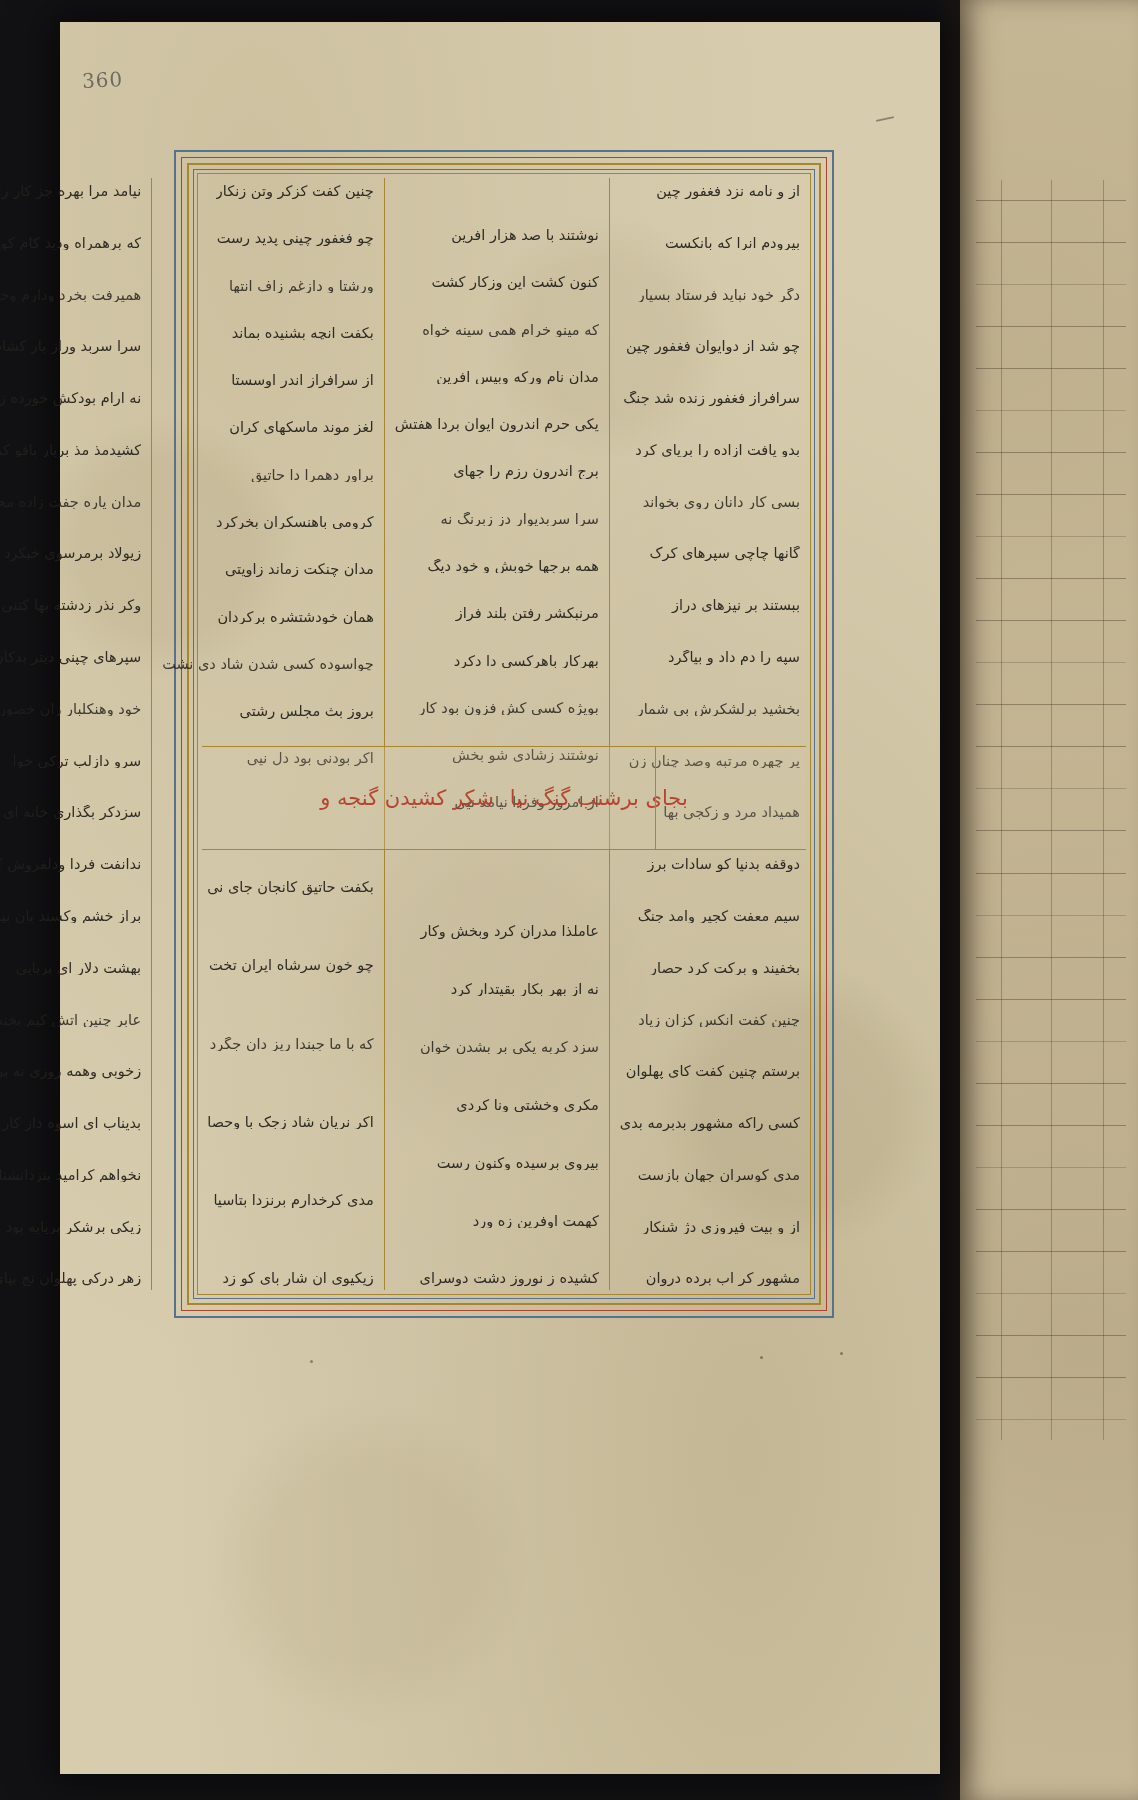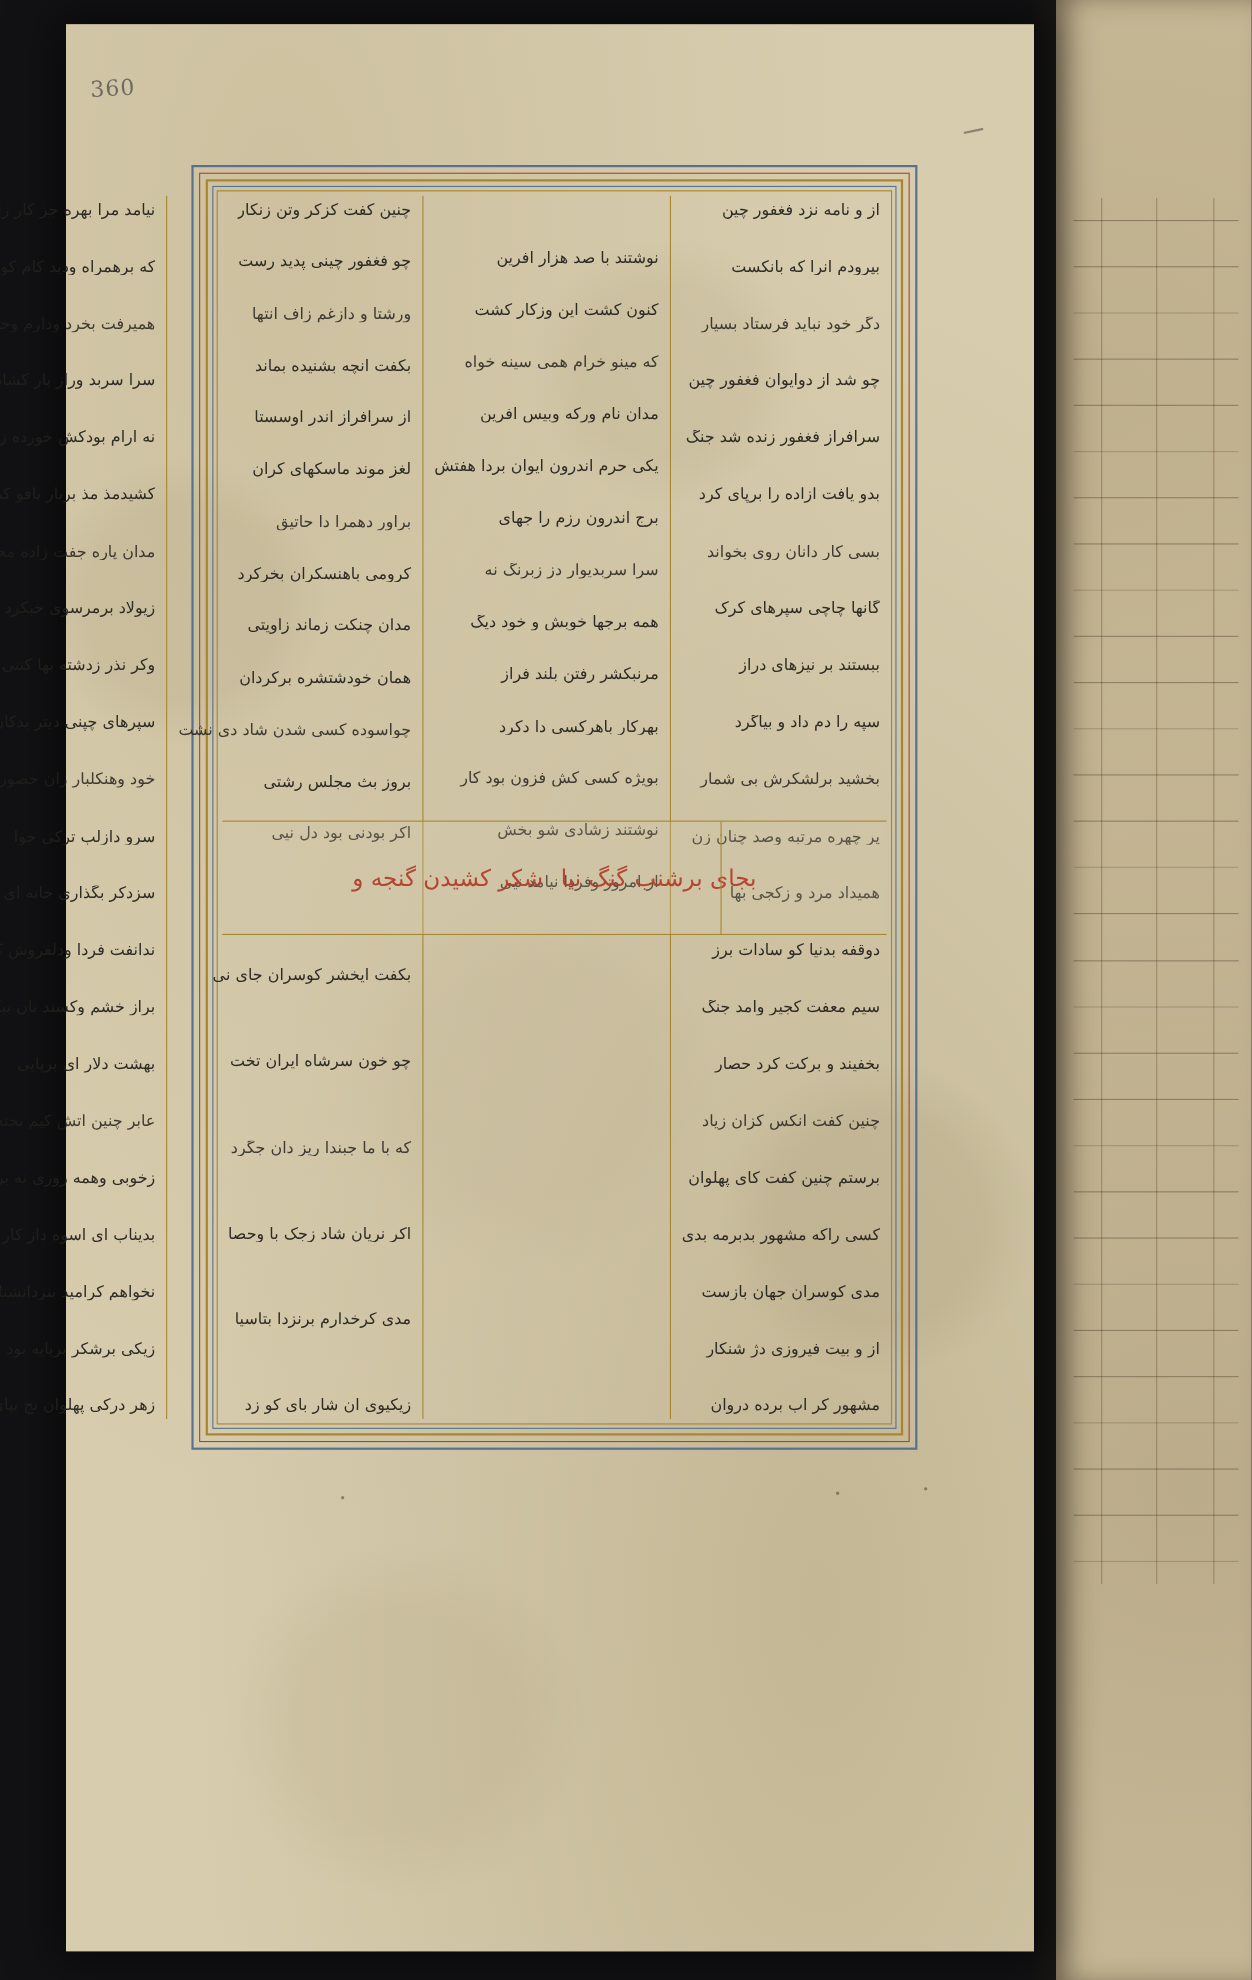--- a/index.html
+++ b/index.html
@@ -352,20 +352,29 @@
             <div class="verse">برج اندرون رزم را جهای</div>
             <div class="verse ink-soft">سرا سربدیوار دز زبرنگ نه</div>
             <div class="verse">همه برجها خوبش و خود دیگ</div>
             <div class="verse">مرنبکشر رفتن بلند فراز</div>
             <div class="verse">بهرکار باهرکسی دا دکرد</div>
             <div class="verse ink-soft">بویژه کسی کش فزون بود کار</div>
             <div class="verse">نوشتند زشادی شو بخش</div>
             <div class="verse">از امروز وفردا نیامد نیی</div>
           </div>
           <div style="flex:0 0 104px;"></div>
+          <div class="verse-stack">
+            <div class="verse">عاملذا مدران کرد وبخش وکار</div>
+            <div class="verse">نه از بهر بکار بقیتدار کرد</div>
+            <div class="verse ink-soft">سزد کربه یکی بر بشدن خوان</div>
+            <div class="verse">مکری وخشتی ونا کردی</div>
+            <div class="verse">بیروی برسیده وکنون رست</div>
+            <div class="verse">کهمت آوفرین زه ورد</div>
+            <div class="verse">کشیده ز نوروز دشت دوسرای</div>
+          </div>
         </div>
 
         <div class="col-sep"></div>
 
         <div class="column">
           <div class="verse-stack" style="flex:0 0 592px;align-items:flex-end;">
             <div class="verse">چنین کفت کزکر وتن زنکار</div>
             <div class="verse">چو فغفور چینی پدید رست</div>
             <div class="verse ink-soft">ورشتا و دازغم زاف انتها</div>
             <div class="verse">بکفت آنچه بشنیده بماند</div>
@@ -374,21 +383,21 @@
             <div class="verse ink-soft">براور دهمرا دا حاتیق</div>
             <div class="verse">کرومی باهنسکران بخرکرد</div>
             <div class="verse">مدان چنکت زماند زاویتی</div>
             <div class="verse">همان خودشتشره برکردان</div>
             <div class="verse ink-soft">چواسوده کسی شدن شاد دی نشت</div>
             <div class="verse">بروز بث مجلس رشتی</div>
             <div class="verse">اکر بودنی بود دل نیی</div>
           </div>
           <div style="flex:0 0 104px;"></div>
           <div class="verse-stack">
-            <div class="verse">بکفت آیخشر کوسران جای نی</div>
+            <div class="verse">بکفت حاتیق کانجان جای نی</div>
             <div class="verse">چو خون سرشاه ایران تخت</div>
             <div class="verse ink-soft">که با ما جبندا ریز دان جگرد</div>
             <div class="verse">اکر نریان شاد زجک با وحصا</div>
             <div class="verse">مدی کرخدارم برنزدا بتاسیا</div>
             <div class="verse">زیکیوی آن شار بای کو زد</div>
           </div>
         </div>
 
         <div class="col-sep"></div>
 

